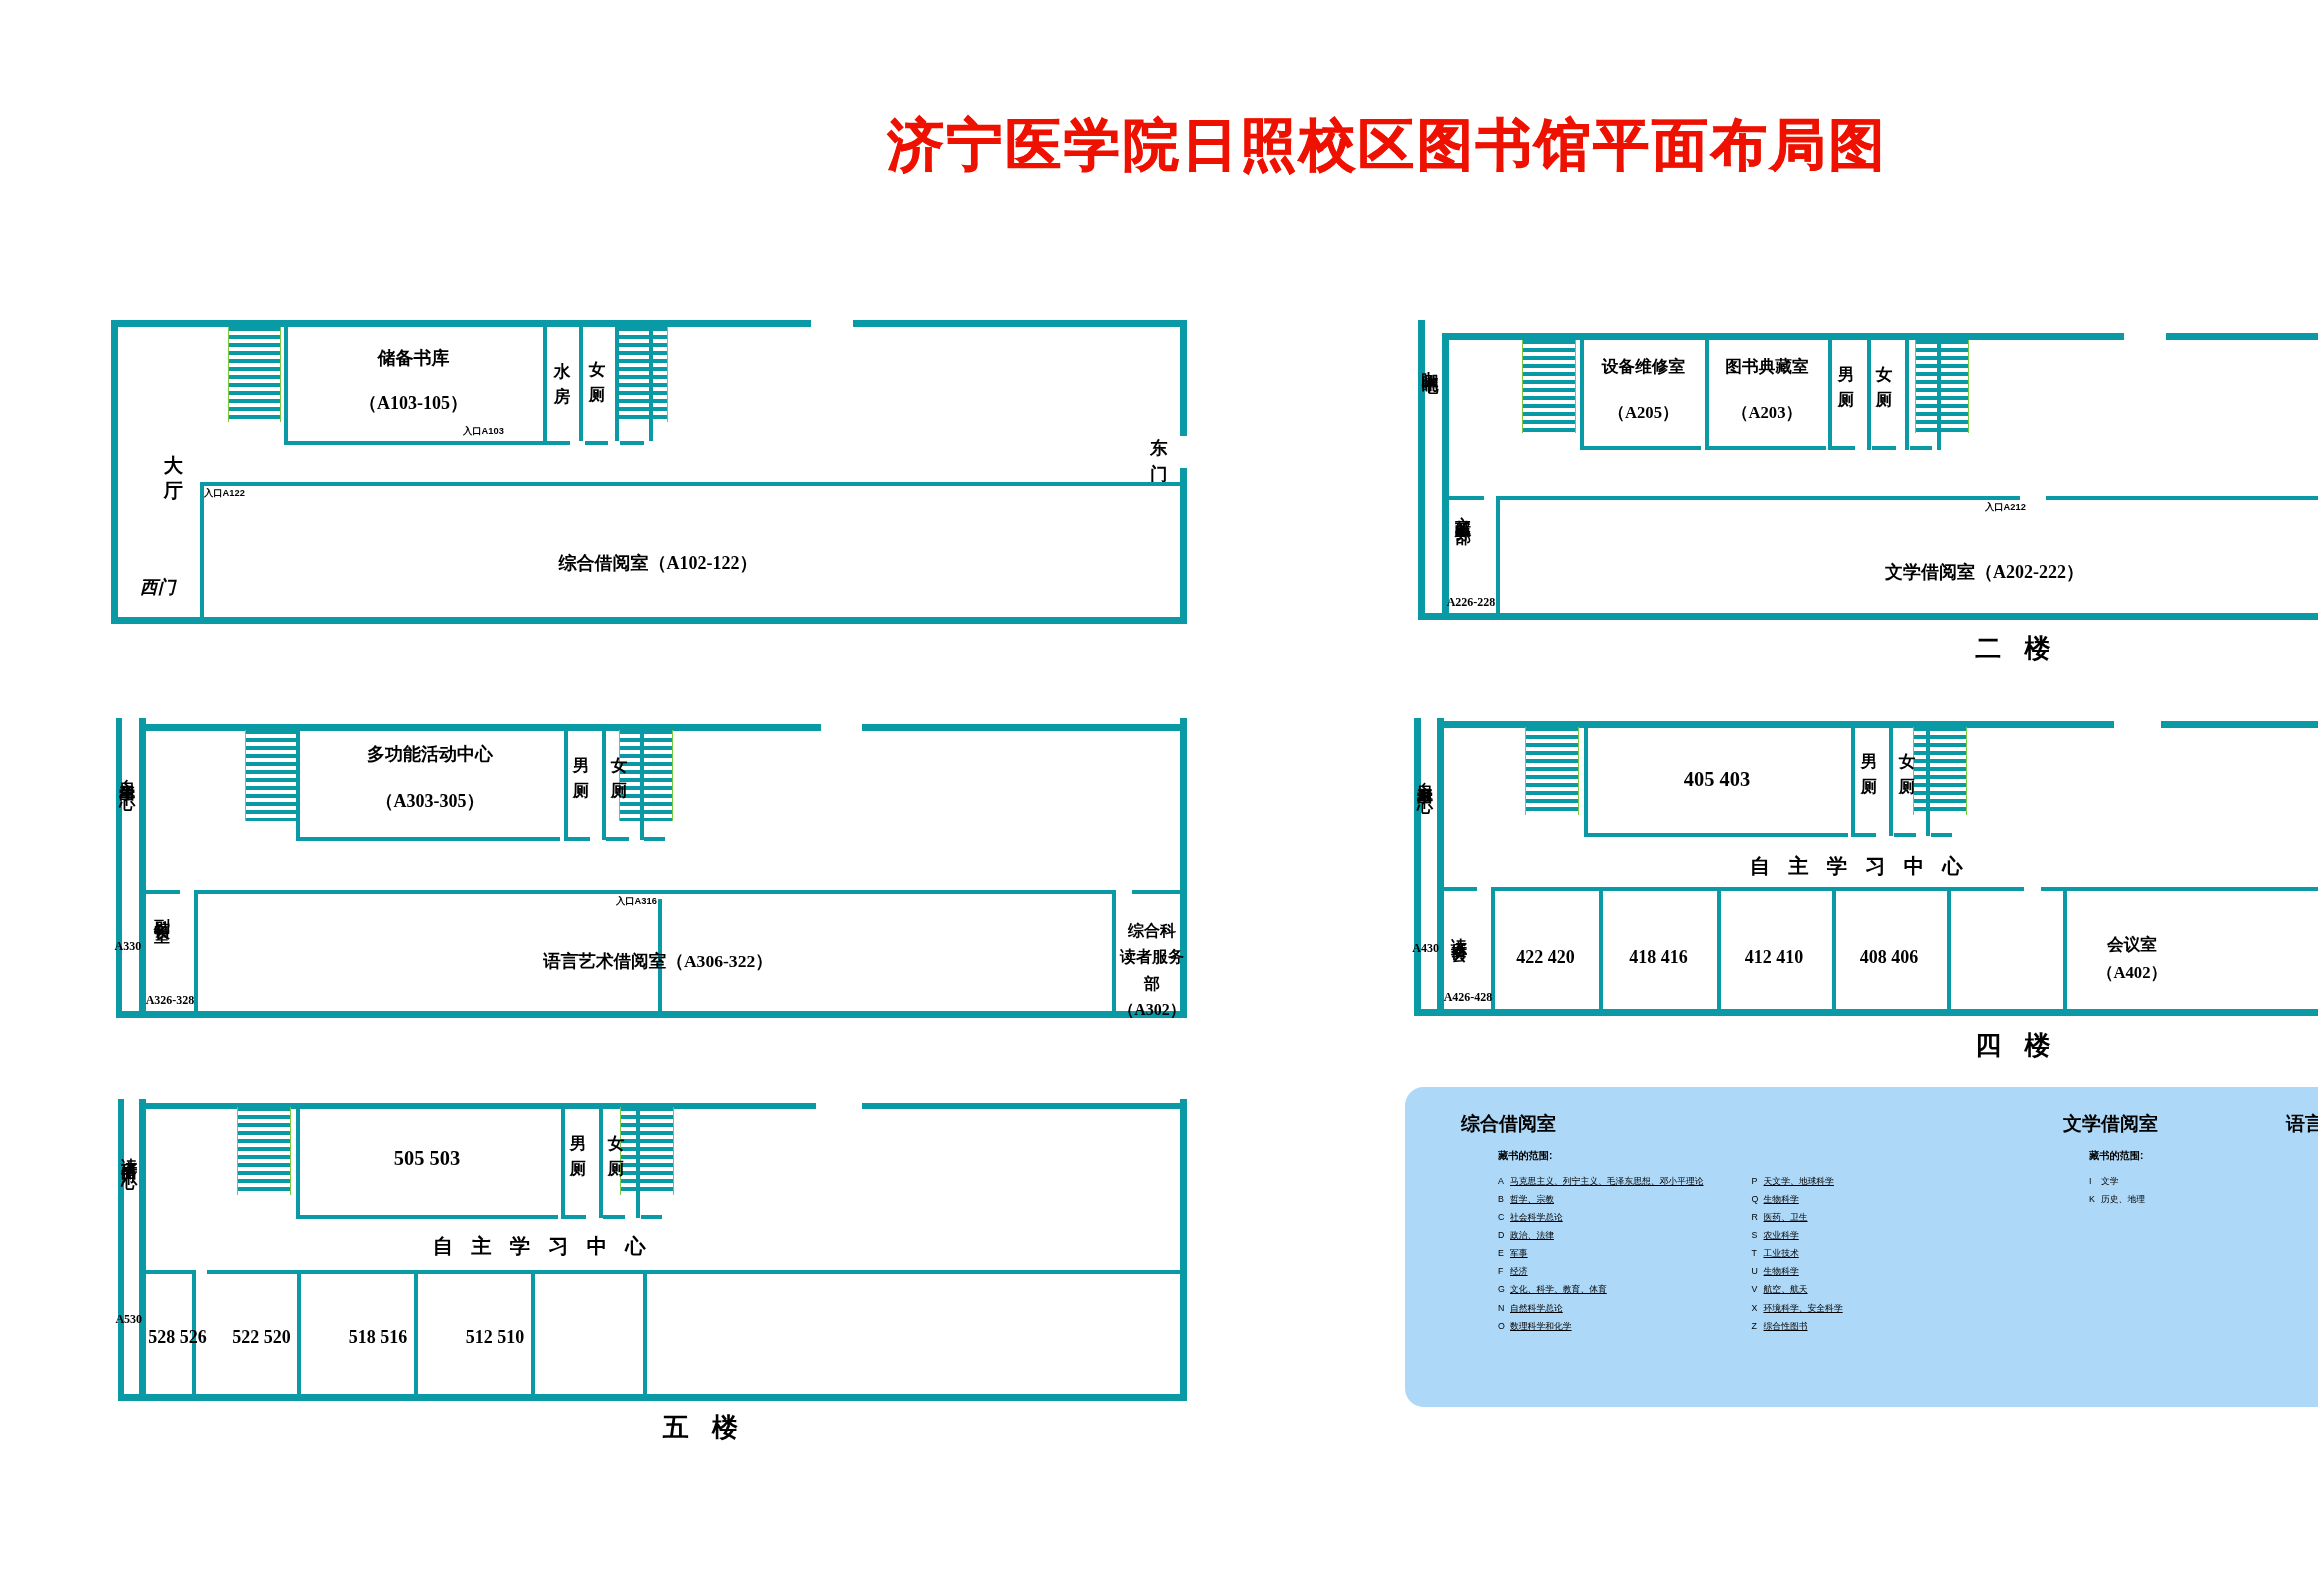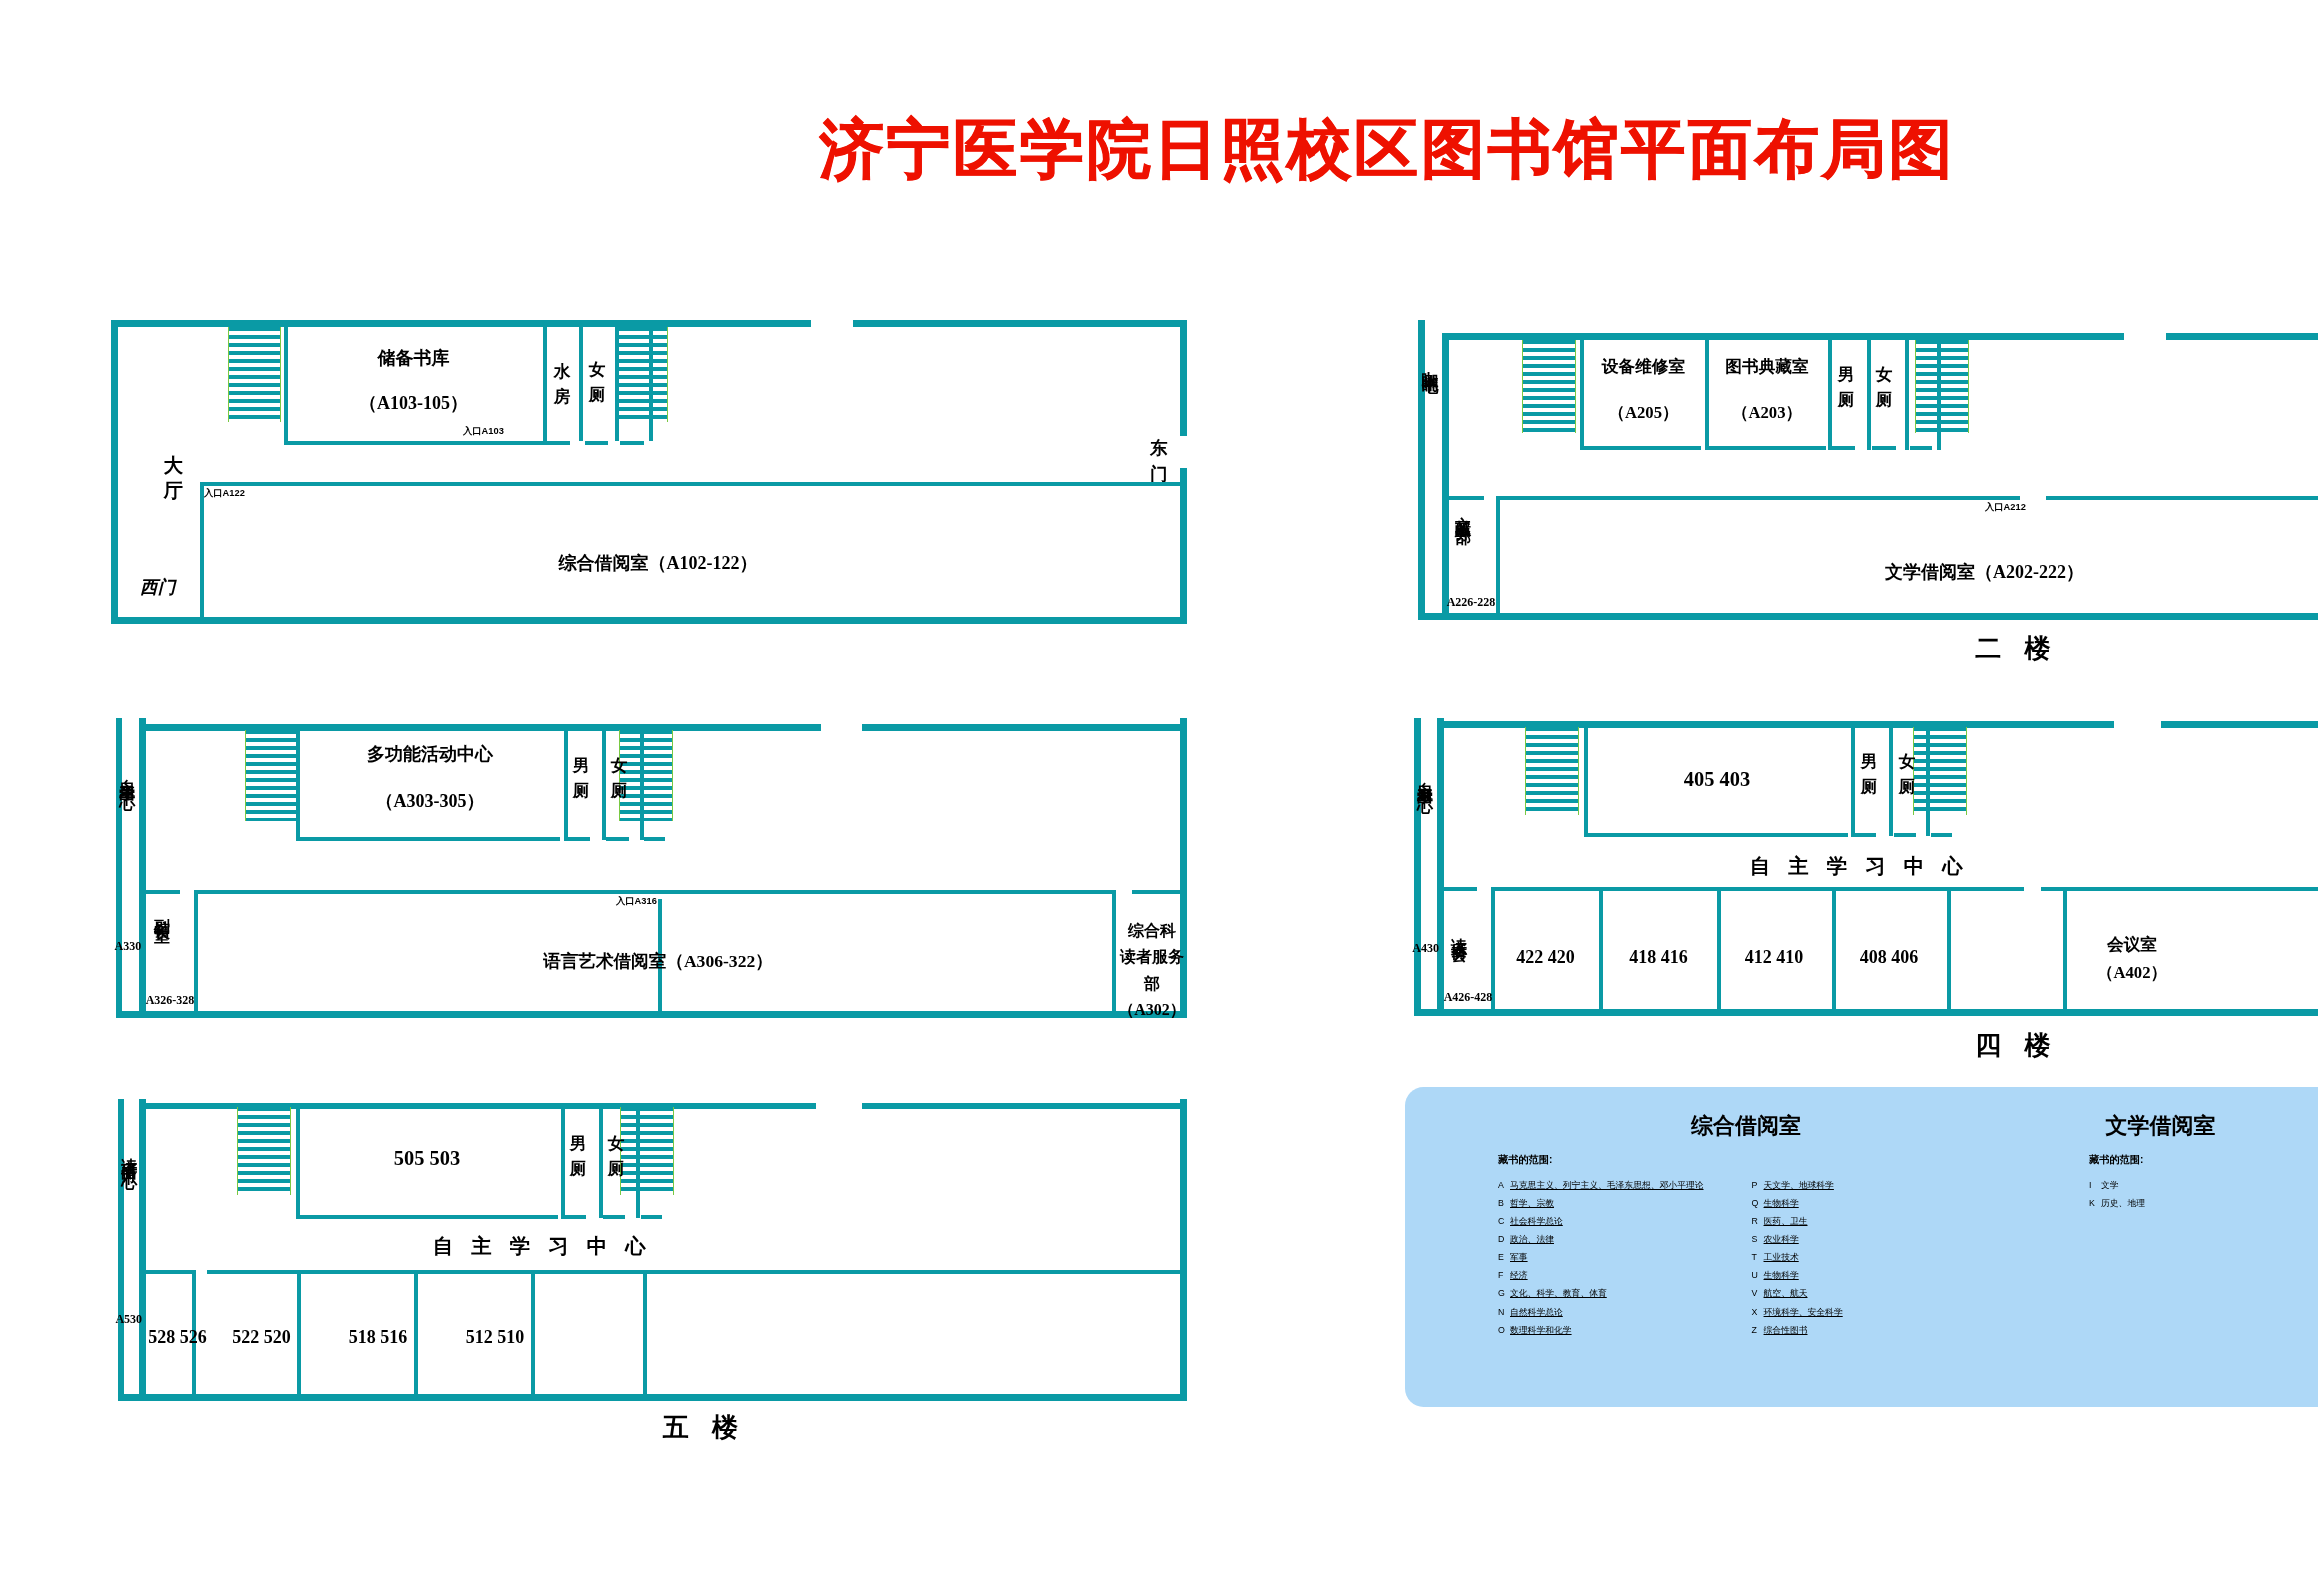--- a/index.html
+++ b/index.html
@@ -6,21 +6,21 @@
   body{
     width:2775px;height:1570px;position:relative;overflow:hidden;
     font-family:"Liberation Sans","DejaVu Sans",sans-serif;
     color:#000;
   }
   
   #title-bar{position:absolute;left:0;top:116px;width:2775px;text-align:center;}
   #map-title{
     display:inline-block;
     font-family:"Liberation Serif","DejaVu Serif",serif;
-    font-weight:bold;font-size:64px;line-height:1.05;
+    font-weight:bold;font-size:56px;line-height:1.05;
     color:#ee1100;letter-spacing:2.8px;
     -webkit-text-stroke:0.9px #ee1100;
   }
 
   
   .floor{position:absolute;}
   .floor-caption{
     position:absolute;width:100%;text-align:center;
     font-family:"Liberation Serif","DejaVu Serif",serif;
     font-weight:bold;font-size:26px;letter-spacing:8.3px;color:#000;
@@ -52,21 +52,21 @@
   .stairs{position:absolute;
     background:repeating-linear-gradient(to bottom,
       #0a9aa5 0px,#0a9aa5 4.2px,#ffffff 4.2px,#ffffff 8px);
     border-left:1.9px solid #7ac943;border-right:1.9px solid #7ac943;}
 
   
   #legend{position:absolute;left:1405px;top:1087px;width:1224px;height:320px;
           background:#aed8f7;border-radius:18.5px;}
   .lg-col{position:absolute;top:0;}
   .lg-title{font-family:"Liberation Serif","DejaVu Serif",serif;font-weight:bold;
-            font-size:22px;text-align:center;color:#000;}
+            font-size:19px;color:#000;}
   .lg-sub{font-size:10.2px;font-weight:bold;color:#000;margin-top:12px;
           font-family:"Liberation Sans","DejaVu Sans",sans-serif;}
   .lg-items{margin-top:9.3px;}
   .lg-item{font-size:8.8px;line-height:2.05;color:#000;white-space:nowrap;
            font-family:"Liberation Sans","DejaVu Sans",sans-serif;}
   .lg-item .k{display:inline-block;width:12px;font-weight:normal;}
   .two-col{display:flex;gap:48px;text-decoration:underline;}
 </style>
 </head>
 <body>

